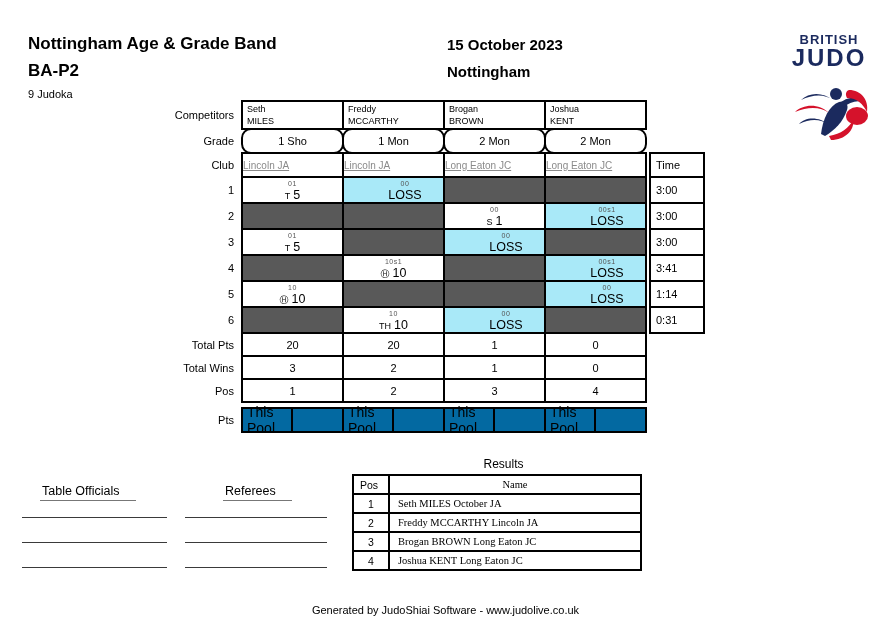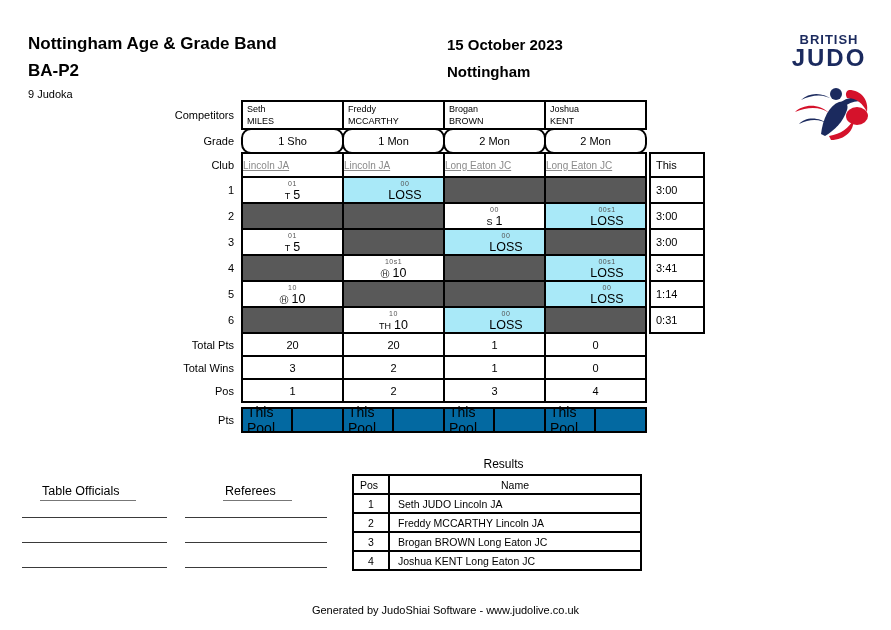--- a/index.html
+++ b/index.html
@@ -55,21 +55,21 @@
 
   
   .results { position:absolute; left:352px; top:457px; width:303px; }
   .rtitle { text-align:center; font-size:12px; margin-bottom:3px; }
   .rrow { display:flex; }
   .rrow + .rrow { margin-top:-2px; }
   .rcell { border:2px solid #000; height:21px; display:flex; align-items:center;
            font-size:10.5px; background:#fff; }
   .rpos { width:38px; justify-content:center; }
   .rpos.rhead { justify-content:flex-start; padding-left:6px; }
-  .rname { width:254px; margin-left:-2px; padding-left:8px; }
+  .rname { width:254px; margin-left:-2px; padding-left:8px;font-family:Liberation Serif, serif; }
   .rname.rhead { justify-content:center; padding-left:0; }
 
   
   .sec-label { position:absolute; font-size:12.5px; border-bottom:1.5px solid #777;
                padding:0 16px 2px 2px; }
   .lbl-off { left:40px; top:484px; }
   .lbl-ref { left:223px; top:484px; }
   .sigline { position:absolute; border-top:1.6px solid #3a3a3a; height:0; }
 
   
@@ -129,21 +129,21 @@
     <div class="cell grade h26">2 Mon</div>
     <div class="cell grade h26">2 Mon</div>
   </div>
 
   <div class="prow">
     <div class="rlabel">Club</div>
     <div class="cell club h26">Lincoln JA</div>
     <div class="cell club h26">Lincoln JA</div>
     <div class="cell club h26">Long Eaton JC</div>
     <div class="cell club h26">Long Eaton JC</div>
-    <div class="cell tcol h26">This</div>
+    <div class="cell tcol h26">Time</div>
   </div>
 
   <div class="prow">
     <div class="rlabel">1</div>
     <div class="cell mcell h28">
       <div class="msmall">01</div>
       <div class="mscore"><span class="pfx">T</span><span>5</span></div>
     </div>
     <div class="cell mcell loss h28">
       <div class="msmall">00</div>
@@ -275,21 +275,21 @@
 </div>
 
 <div class="results">
   <div class="rtitle">Results</div>
   <div class="rrow">
     <div class="rcell rpos rhead">Pos</div>
     <div class="rcell rname rhead">Name</div>
   </div>
   <div class="rrow">
     <div class="rcell rpos">1</div>
-    <div class="rcell rname">Seth JUDO Lincoln JA</div>
+    <div class="rcell rname">Seth MILES October JA</div>
   </div>
   <div class="rrow">
     <div class="rcell rpos">2</div>
     <div class="rcell rname">Freddy MCCARTHY Lincoln JA</div>
   </div>
   <div class="rrow">
     <div class="rcell rpos">3</div>
     <div class="rcell rname">Brogan BROWN Long Eaton JC</div>
   </div>
   <div class="rrow">

